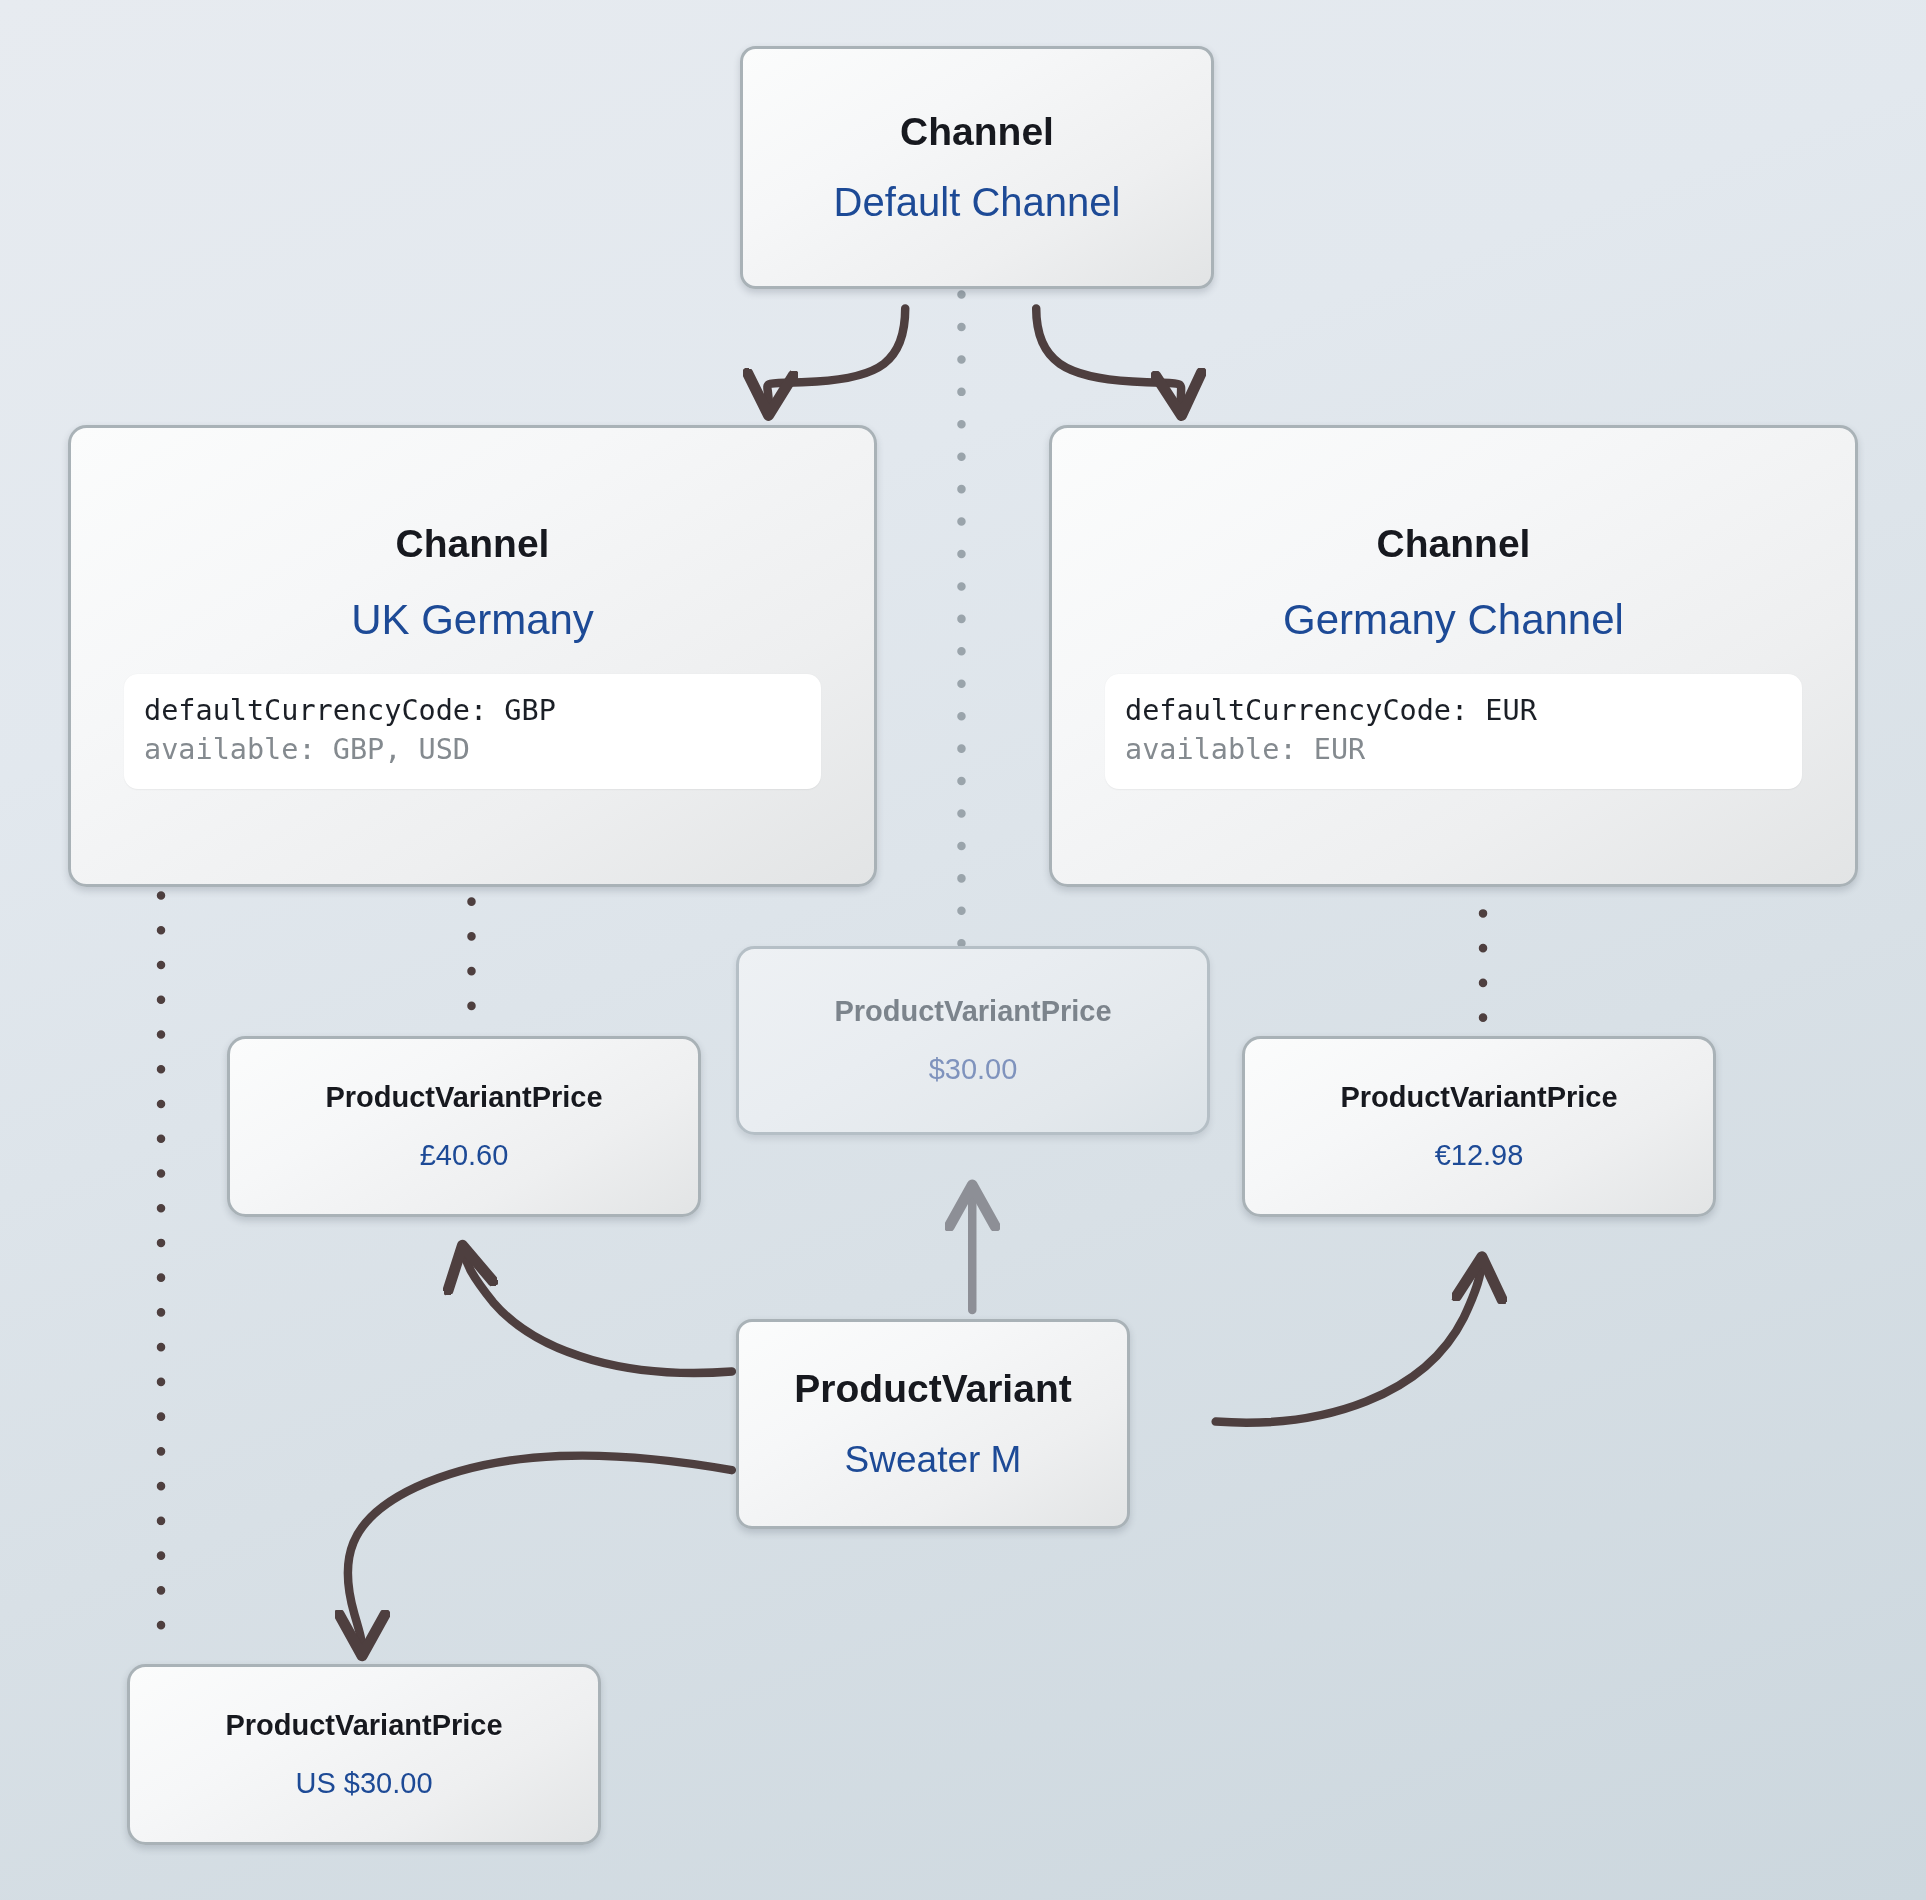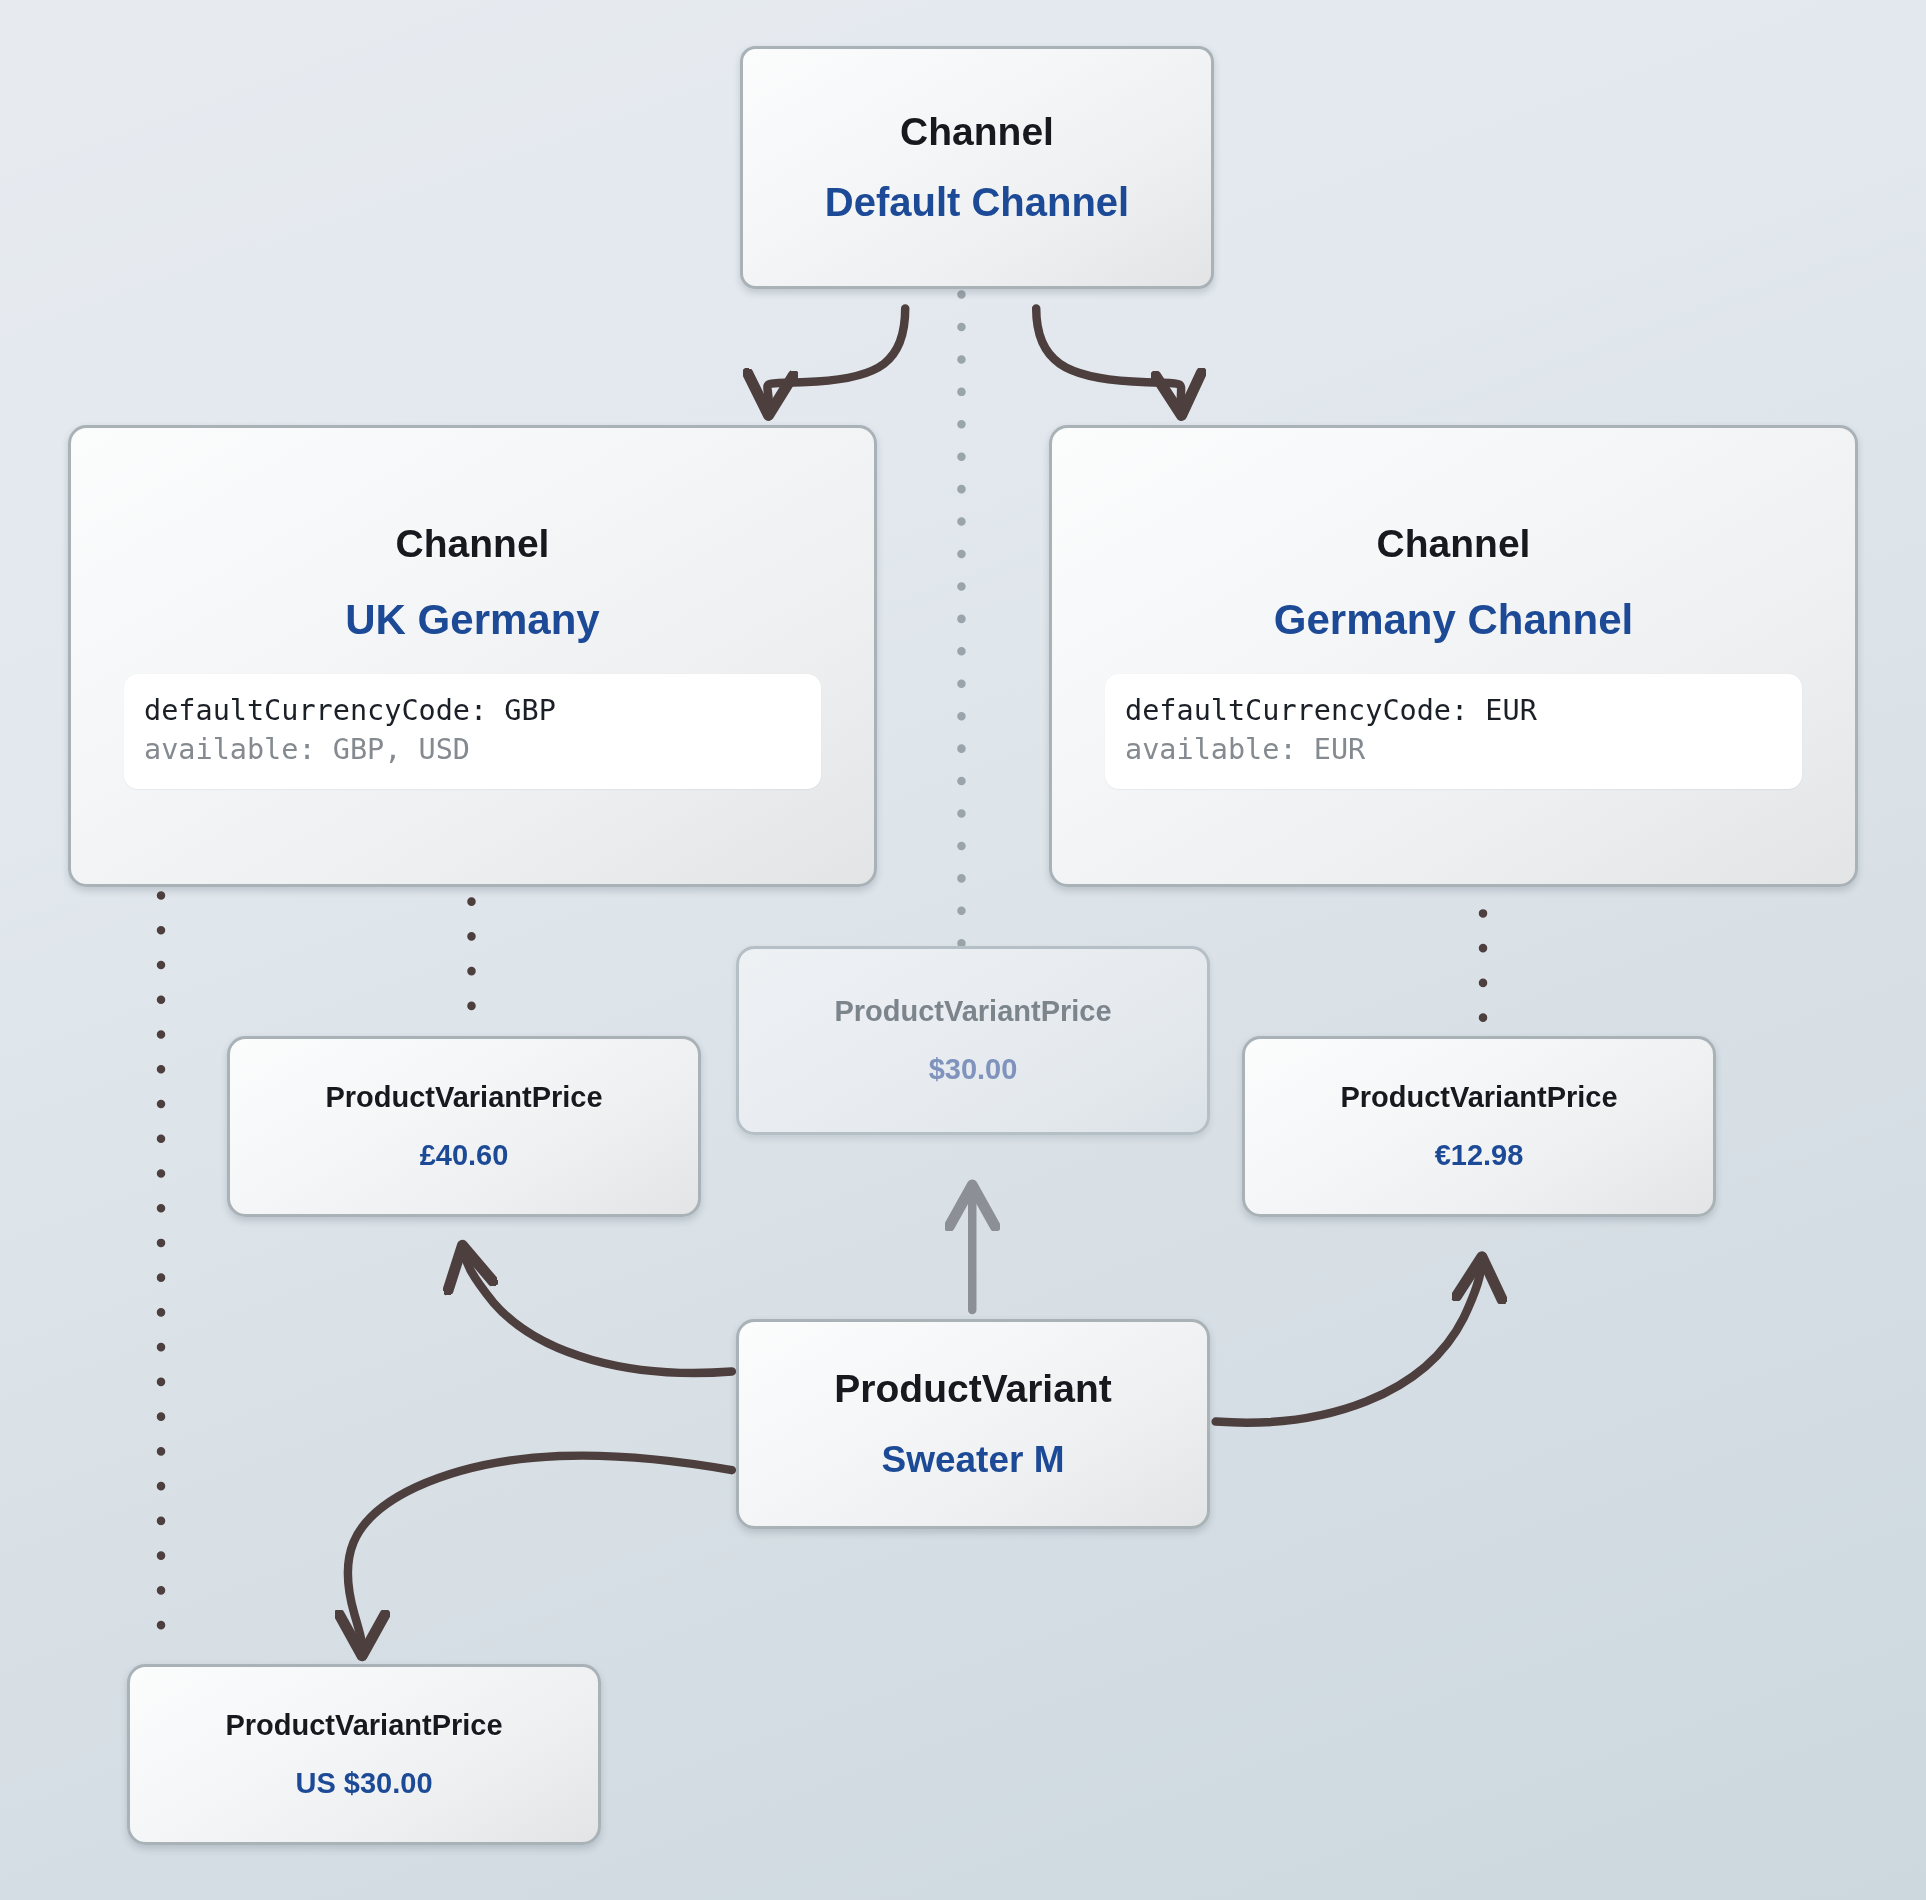--- a/index.html
+++ b/index.html
@@ -42,21 +42,21 @@
     justify-content: center;
   }
   .node .type {
     font-weight: bold;
     color: #17191f;
     text-align: center;
     text-shadow: 0 0.8px 0 rgba(255,255,255,0.8);
     line-height: 1.1;
   }
   .node .name {
-    font-weight: bold;
+    font-weight: normal;
     color: #1d4a96;
     text-align: right;
     line-height: 1.1;
   }
 
   
   .card-lg .type { font-size: 39px; margin-bottom: 31px; }
   .card-lg .name { font-size: 42px; }
 
   
@@ -104,21 +104,21 @@
   .ghost .type { color: #7c848c; text-shadow: none; }
   .ghost .name { color: #7f93bd; }
 
   
   #node-default   { left: 740px;  top: 46px;   width: 474px;  height: 243px; }
   #node-uk        { left: 68px;   top: 425px;  width: 809px; height: 462px; }
   #node-germany   { left: 1049px; top: 425px;  width: 809px; height: 462px; }
   #node-price-gbp { left: 227px;  top: 1036px; width: 474px;  height: 181px; }
   #node-price-usd-ghost { left: 736px; top: 946px; width: 474px; height: 189px; }
   #node-price-eur { left: 1242px; top: 1036px; width: 474px;  height: 181px; }
-  #node-variant   { left: 736px;  top: 1319px; width: 474px;  height: 210px; }
+  #node-variant   { left: 736px;  top: 1319px; width: 394px;  height: 210px; border-radius: 16px; }
   #node-price-usd { left: 127px;  top: 1664px; width: 474px;  height: 181px; }
 
   .attrs-uk      { width: 697px; }
   .attrs-germany { width: 697px; }
 </style>
 </head>
 <body>
 
 <div id="stage">
 

